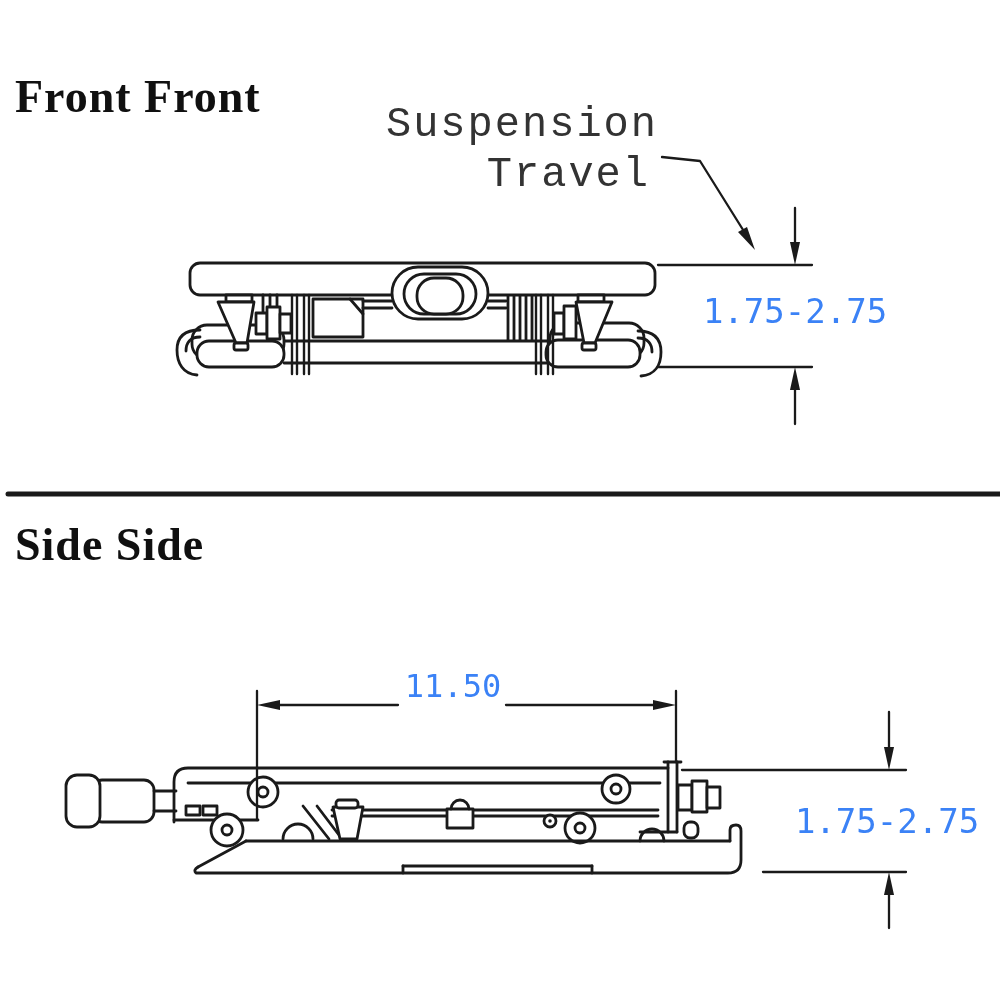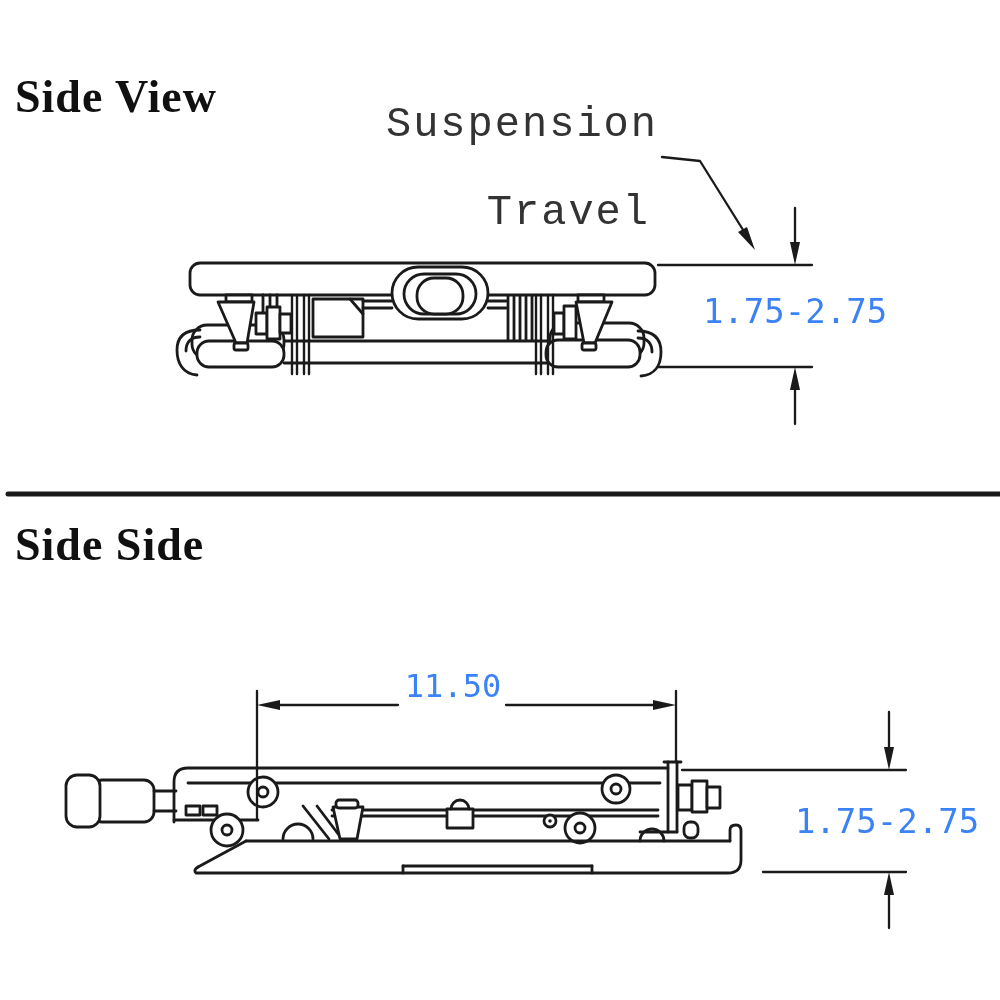--- a/index.html
+++ b/index.html
@@ -7,21 +7,21 @@
        font-family:"DejaVu Sans","Liberation Sans",sans-serif;}
   .stage{position:absolute;left:0;top:0;width:1000px;height:1000px;}
   svg.lineart{position:absolute;left:0;top:0;width:1000px;height:1000px;}
   .view-title{position:absolute;font-family:"Liberation Serif","DejaVu Serif",serif;
        font-weight:bold;color:#101010;font-size:46px;letter-spacing:1px;white-space:nowrap;}
   .cad-text{position:absolute;font-family:"DejaVu Sans Mono","Liberation Mono",monospace;
        color:#3b82f6;white-space:nowrap;}
   .callout{position:absolute;left:360px;top:100px;width:298px;text-align:right;
        font-size:42px;line-height:50px;color:#333333;
        font-family:Liberation Mono, monospace;letter-spacing:2px;}
-  .callout .line2{margin-right:8px;margin-top:38px;}
+  .callout .line2{margin-right:8px;}
   .dim-front{left:693px;top:291px;width:204px;text-align:center;font-size:34px;}
   .dim-1150{left:400px;top:667px;width:106px;text-align:center;font-size:32px;}
   .dim-side{left:783px;top:801px;width:208px;text-align:center;font-size:34px;}
 </style>
 </head>
 <body>
 
 <div class="stage">
 
   <svg class="lineart" viewBox="0 0 1000 1000" fill="none" stroke="#1a1a1a" stroke-width="2.8" stroke-linecap="round" stroke-linejoin="round">
@@ -193,21 +193,21 @@
         <line x1="682" y1="770" x2="906" y2="770"></line>
         <line x1="889" y1="712" x2="889" y2="752"></line>
         <polygon points="889,770 884,747 894,747" fill="#1a1a1a" stroke="none"></polygon>
         <line x1="763" y1="872" x2="906" y2="872"></line>
         <line x1="889" y1="928" x2="889" y2="890"></line>
         <polygon points="889,872 884,895 894,895" fill="#1a1a1a" stroke="none"></polygon>
       </g>
     </g>
   </svg>
 
-  <div class="view-title" style="left:15px;top:70px;">Side View</div>
+  <div class="view-title" style="left:15px;top:70px;">Front Front</div>
 
   <div class="callout">
     <div class="line1">Suspension</div>
     <div class="line2">Travel</div>
   </div>
 
   <div class="cad-text dim-front">1.75-2.75</div>
 
   <div class="view-title" style="left:15px;top:518px;">Side Side</div>
 

